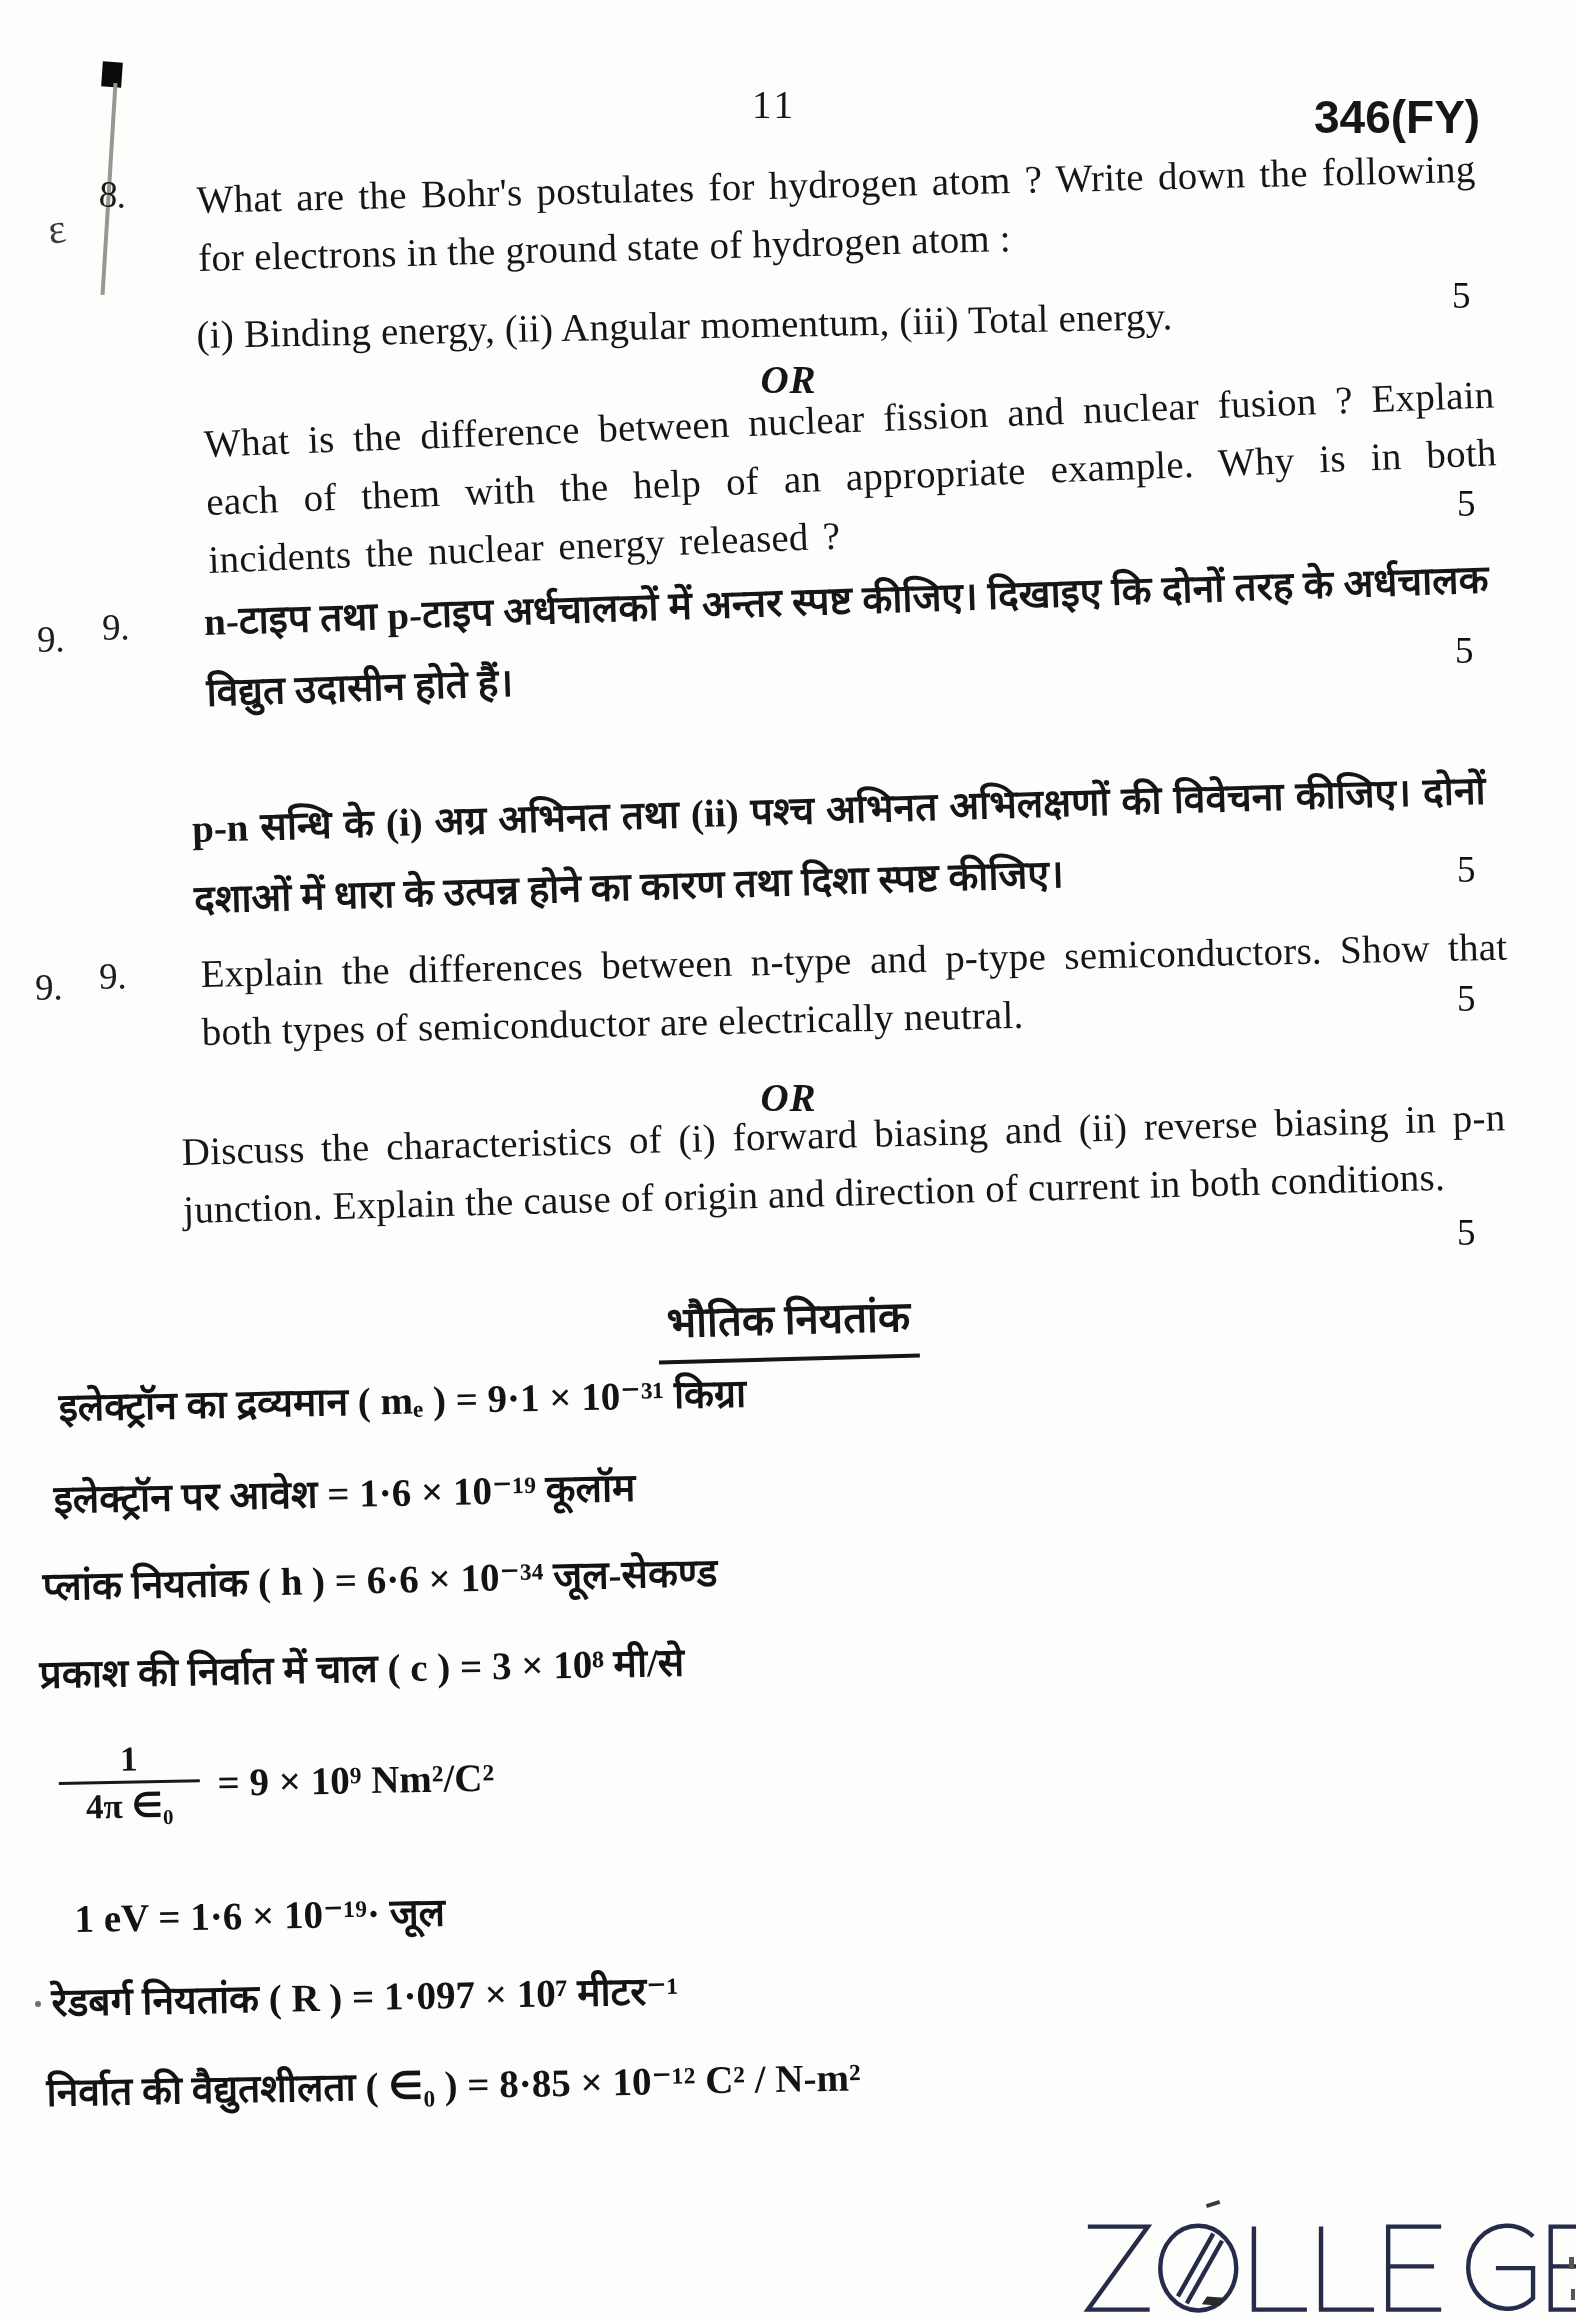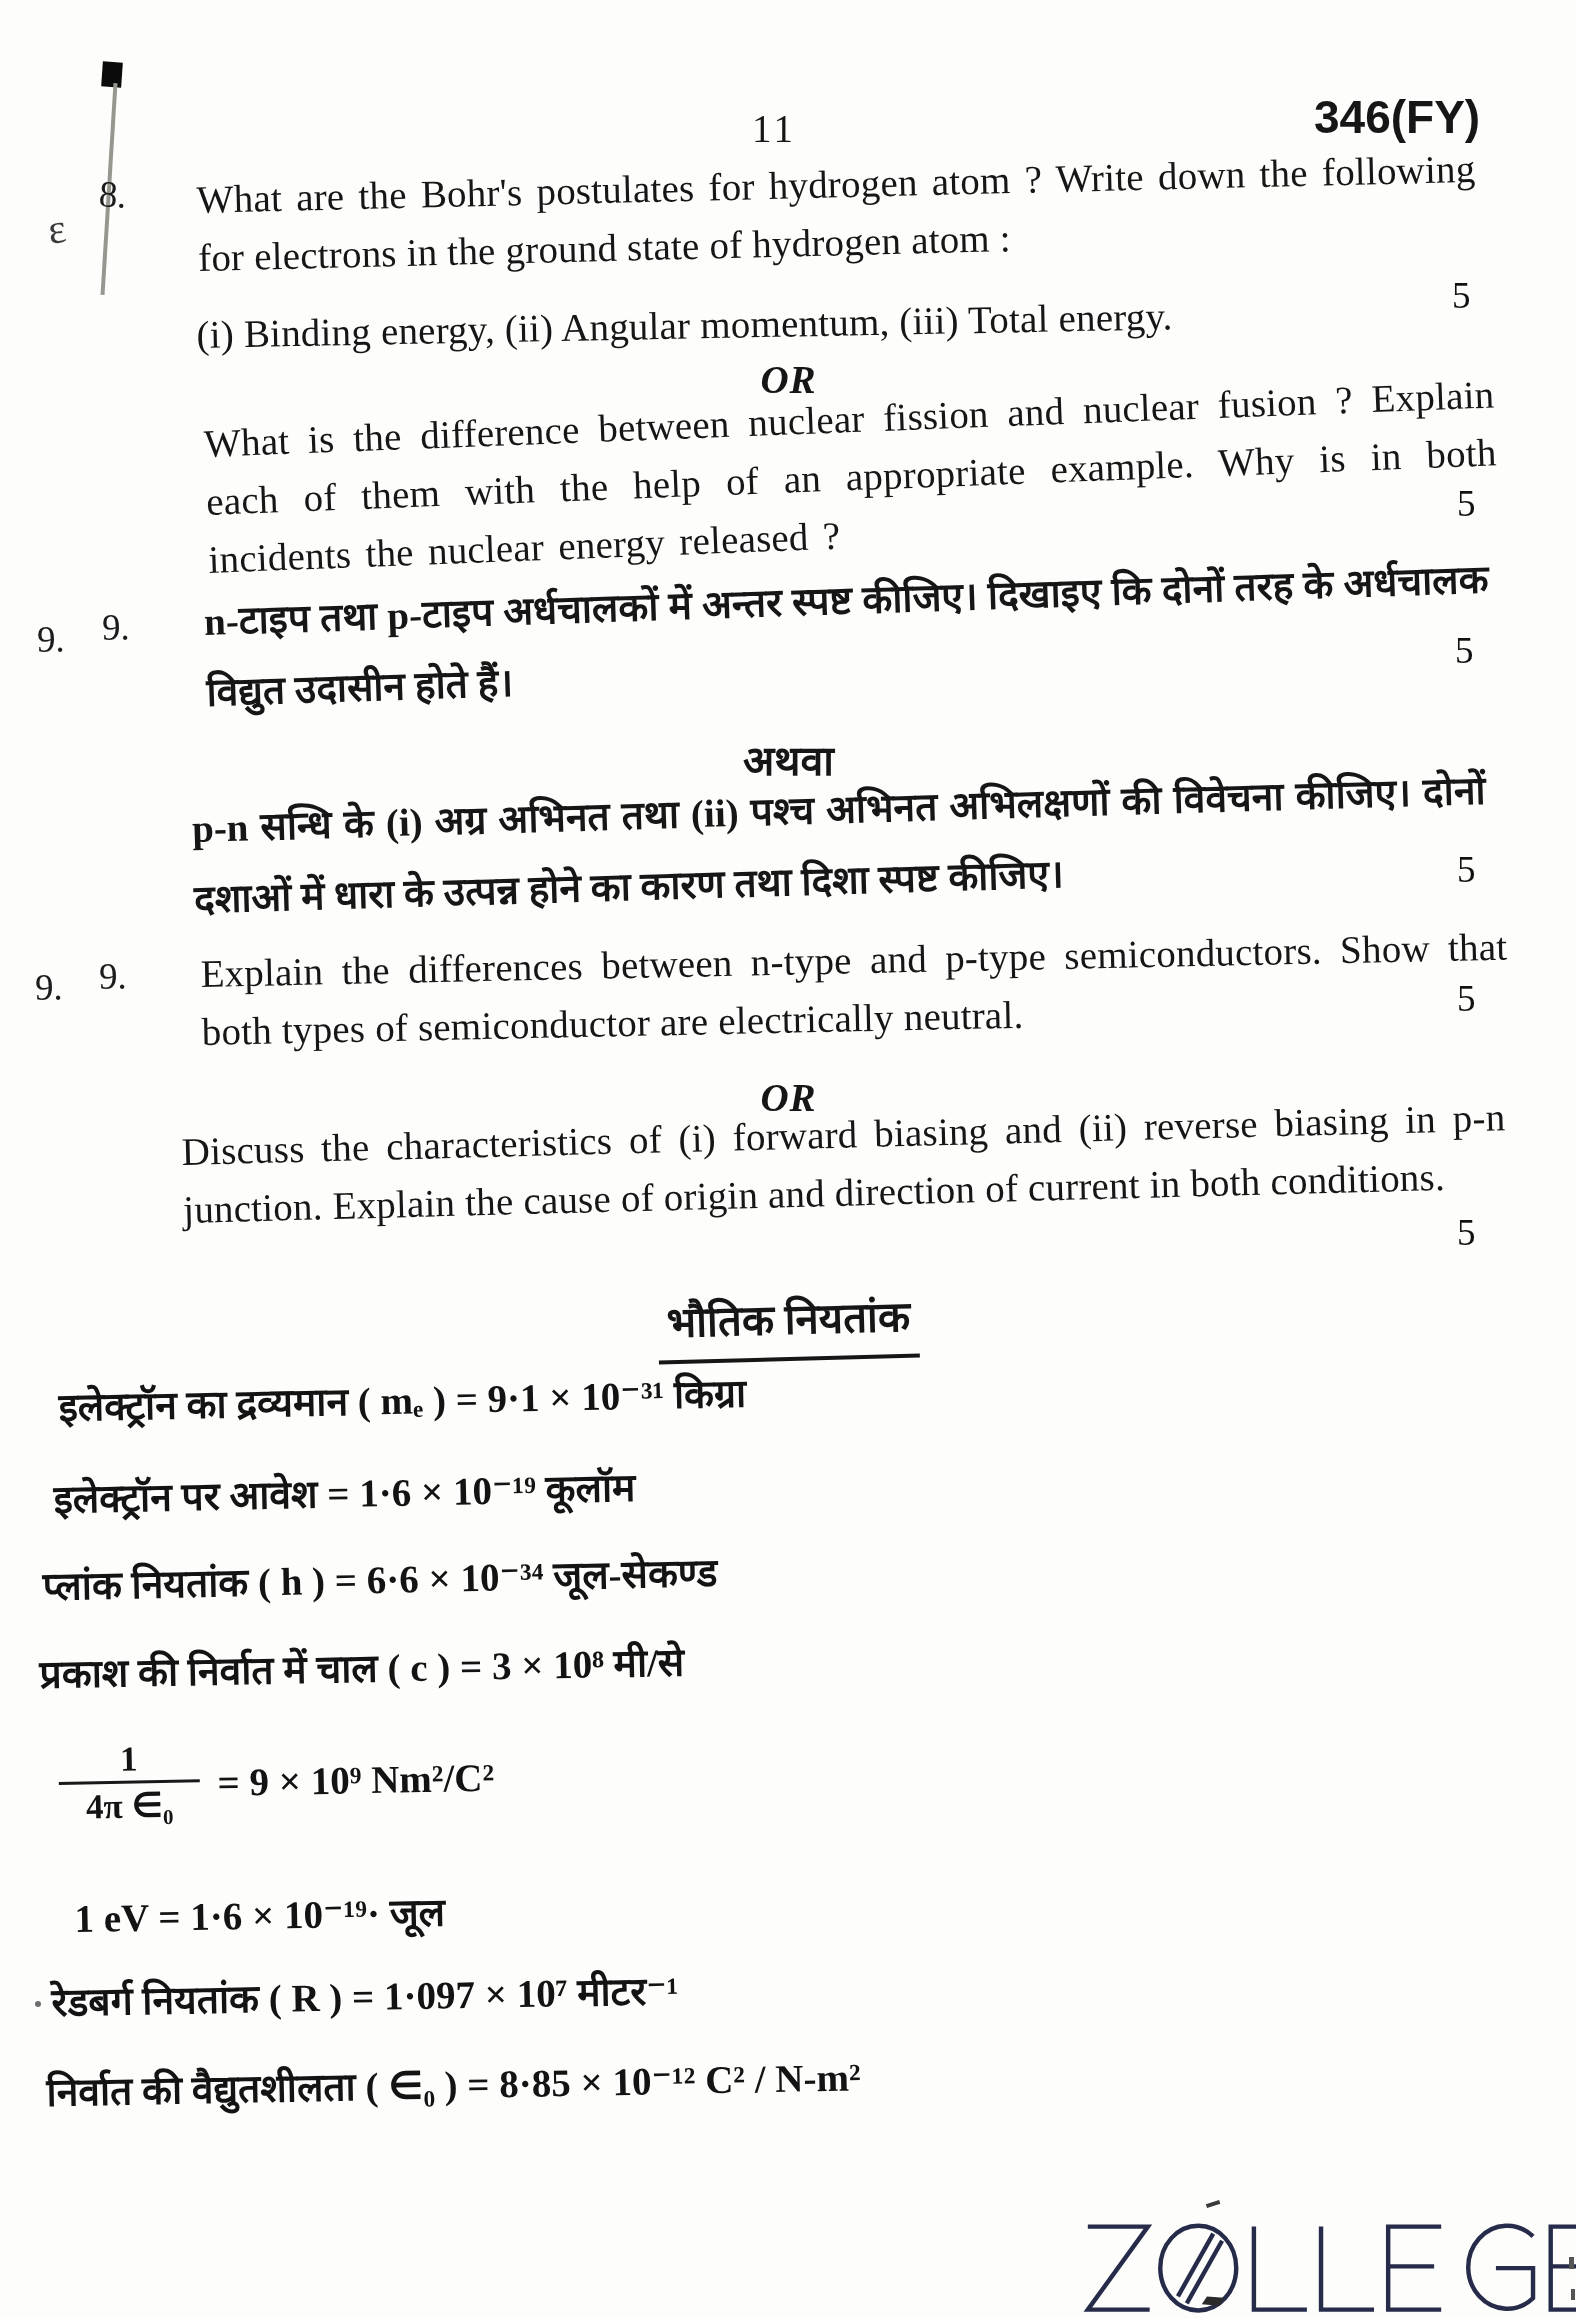--- a/index.html
+++ b/index.html
@@ -36,41 +36,40 @@
   .wm{color:#262b4a;}
 </style>
 </head>
 <body>
 
 <div class="page">
 
   <div class="abs sq"></div>
   <div class="abs fold"></div>
 
-  <div class="abs" style="left:752px;top:106px;font-size:39px;letter-spacing:3.5px;">11</div>
+  <div class="abs" style="left:752px;top:82px;font-size:39px;letter-spacing:3.5px;">11</div>
   <div class="abs" style="left:1314px;top:90px;font-size:46px;font-weight:700;font-family:'Liberation Sans','DejaVu Sans',sans-serif;">346(FY)</div>
 
   <div class="abs" style="left:48px;top:205px;font-size:42px;color:#3c3c3c;transform:rotate(-8deg);">ε</div>
   <div class="abs qnum" style="left:99px;top:173px;transform:rotate(4deg);">8.</div>
 
   <div class="abs eng" style="left:196px;top:171px;width:1279px;transform:rotate(-1.4deg);transform-origin:left top;">What are the Bohr's postulates for hydrogen atom ? Write down the following for electrons in the ground state of hydrogen atom :</div>
   <div class="abs marks" style="left:1452px;top:274px;">5</div>
   <div class="abs eng" style="left:196px;top:306px;width:1148px;text-align:left;transform:rotate(-1.1deg);transform-origin:left top;">(i) Binding energy, (ii) Angular momentum, (iii) Total energy.</div>
 
   <div class="abs or center-row" style="top:357px;">OR</div>
 
   <div class="abs eng" style="left:203px;top:415px;width:1291px;word-spacing:4.4px;transform:rotate(-2.2deg);transform-origin:left top;">What is the difference between nuclear fission and nuclear fusion ? Explain each of them with the help of an appropriate example. Why is in both incidents the nuclear energy released ?</div>
   <div class="abs marks" style="left:1457px;top:482px;">5</div>
 
   <div class="abs qnum" style="left:37px;top:618px;">9.</div>
   <div class="abs qnum" style="left:102px;top:606px;">9.</div>
   <div class="abs hin" style="left:203px;top:586px;width:1285px;transform:rotate(-1.9deg);transform-origin:left top;">n-टाइप तथा p-टाइप अर्धचालकों में अन्तर स्पष्ट कीजिए। दिखाइए कि दोनों तरह के अर्धचालक विद्युत उदासीन होते हैं।</div>
   <div class="abs marks" style="left:1455px;top:629px;">5</div>
 
-  <div class="abs center-row heading-hin" style="top:731px;font-size:41px;">अथवा</div>
 
   <div class="abs hin" style="left:191px;top:793px;width:1294px;transform:rotate(-1.7deg);transform-origin:left top;">p-n सन्धि के (i) अग्र अभिनत तथा (ii) पश्च अभिनत अभिलक्षणों की विवेचना कीजिए। दोनों दशाओं में धारा के उत्पन्न होने का कारण तथा दिशा स्पष्ट कीजिए।</div>
   <div class="abs marks" style="left:1457px;top:848px;">5</div>
 
   <div class="abs qnum" style="left:35px;top:966px;">9.</div>
   <div class="abs qnum" style="left:99px;top:955px;">9.</div>
   <div class="abs eng" style="left:200px;top:945px;width:1307px;transform:rotate(-1.2deg);transform-origin:left top;">Explain the differences between n-type and p-type semiconductors. Show that both types of semiconductor are electrically neutral.</div>
   <div class="abs marks" style="left:1457px;top:977px;">5</div>
 
   <div class="abs or center-row" style="top:1075px;">OR</div>

